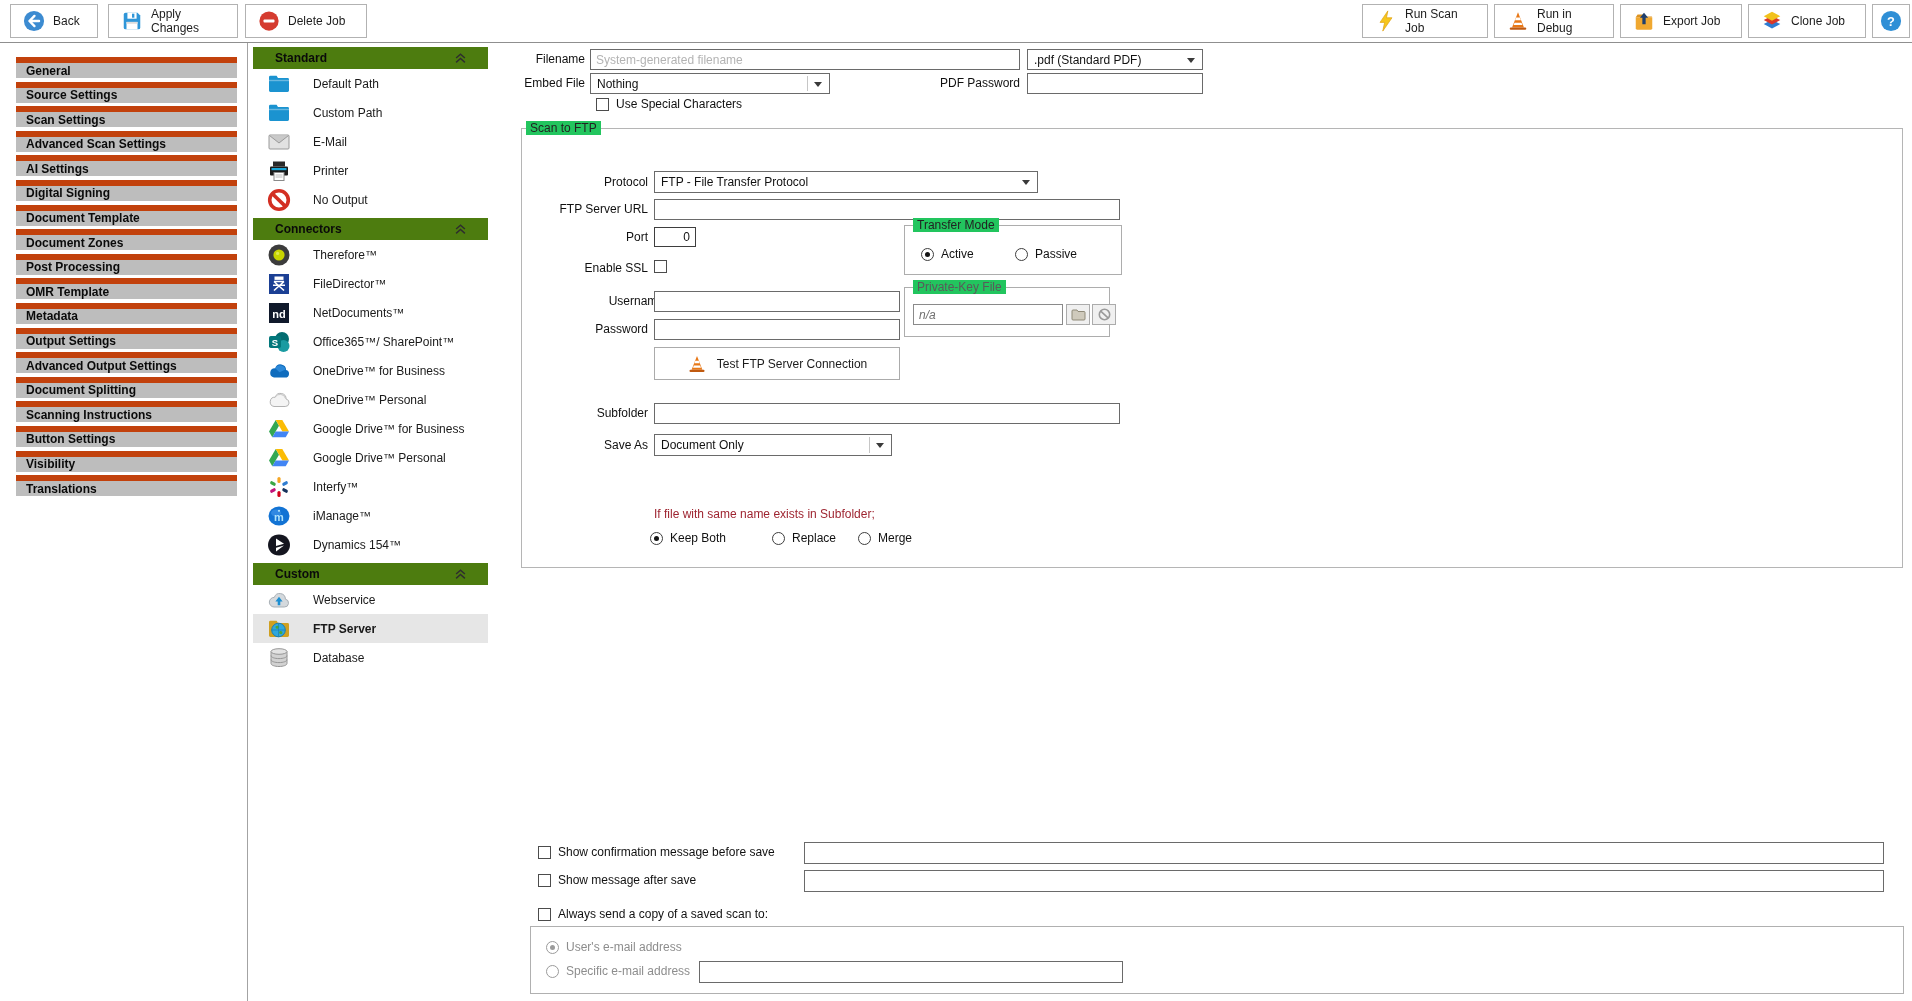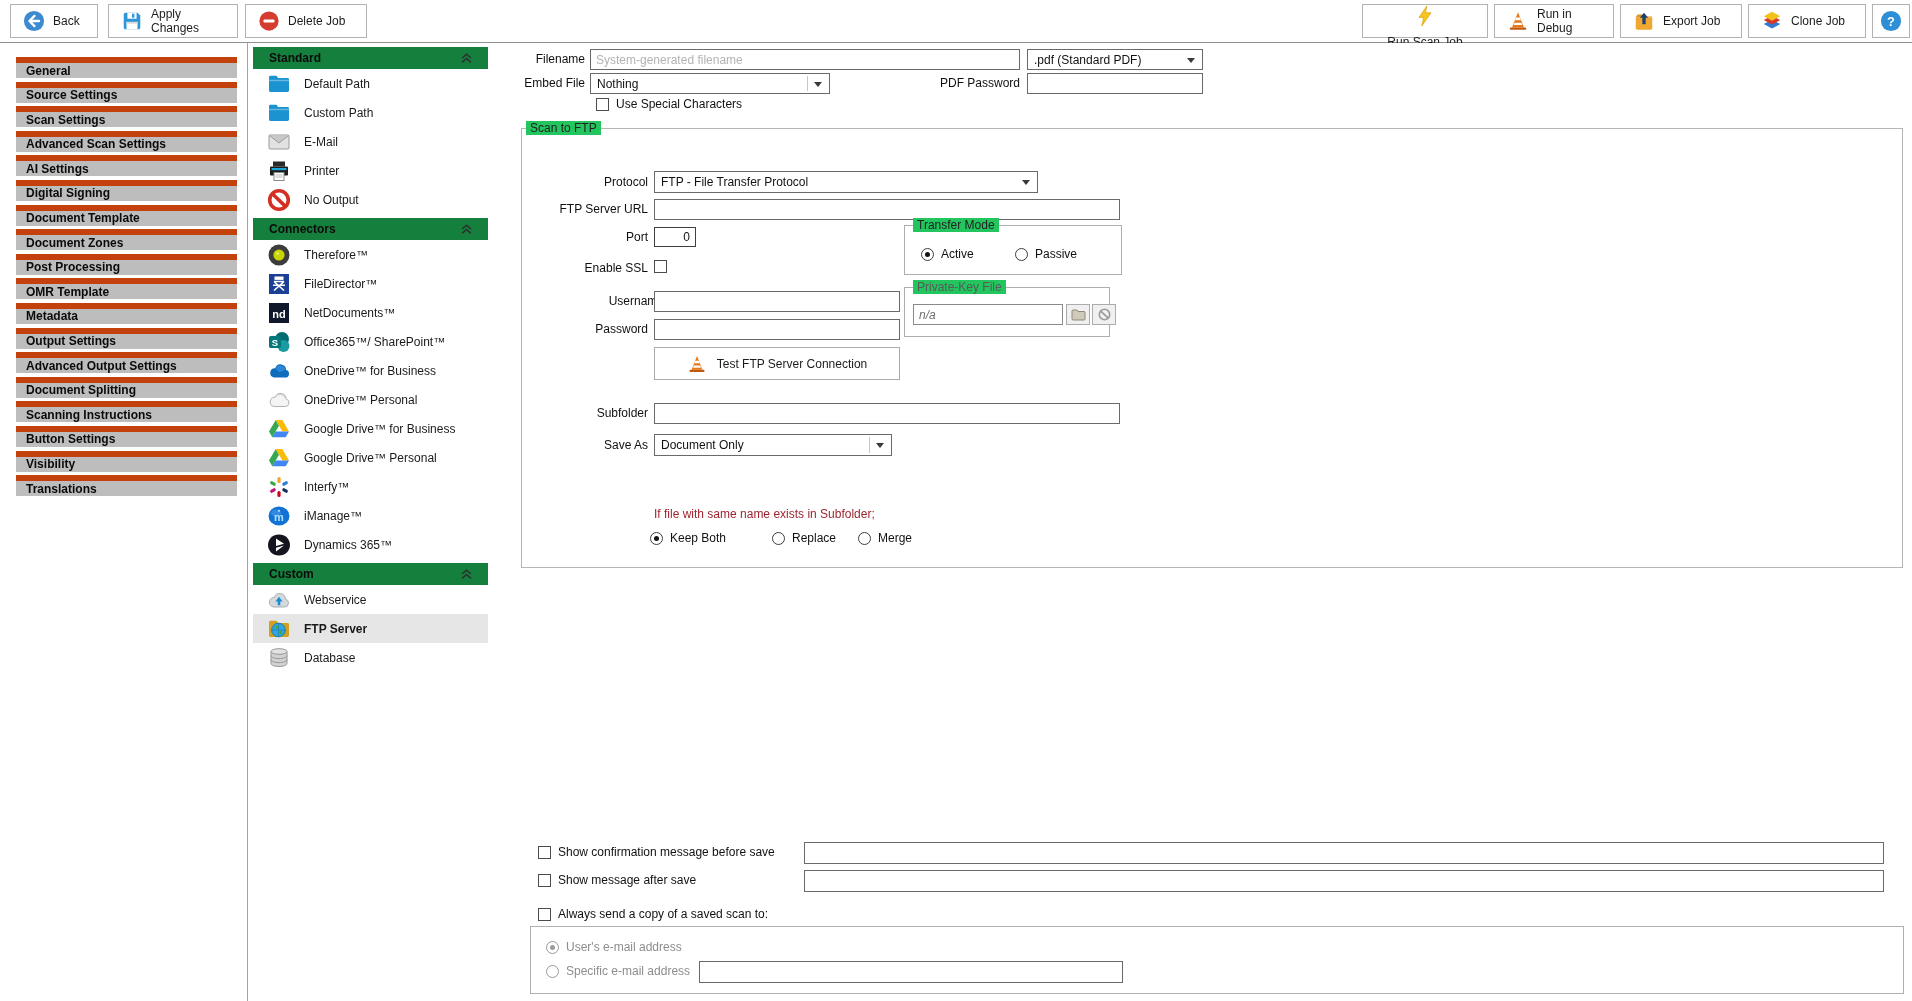--- a/index.html
+++ b/index.html
@@ -10,23 +10,23 @@
   .toolbar{position:absolute;left:0;top:0;width:1912px;height:43px;background:#fff;border-bottom:1px solid #8f8f8f;box-sizing:border-box;}
   .tb-btn{position:absolute;top:4px;height:34px;background:#fff;border:1px solid #b2b2b2;display:flex;align-items:center;gap:8px;padding:0 12px;box-sizing:border-box;color:#1c1c1c;cursor:default;}
   .tb-ic{width:22px;height:22px;flex:0 0 22px;}
   
   .sidebar{position:absolute;left:16px;top:57px;width:221px;}
   .side-item{height:21px;margin-bottom:3.6px;background:#bdbdbd;border-top:6px solid #c2410c;
              display:flex;align-items:center;padding-left:10px;font-weight:bold;color:#0a0a0a;box-sizing:border-box;}
   
   .palette{position:absolute;left:247px;top:43px;width:247px;bottom:0;background:#fff;
            border-left:1px solid #a3a3a3;border-right:1px solid #a3a3a3;box-sizing:border-box;}
-  .pal-header{height:22px;background:#15803d;margin:4px 5px 0 5px;display:flex;align-items:center;justify-content:space-between;
-              padding:0 16px;font-weight:bold;color:#0a0a0a;}
-  .pal-item{height:29px;margin:0 5px;display:flex;align-items:center;gap:13px;padding-left:14px;color:#1a1a1a;}
+  .pal-header{height:22px;background:#4d7c0f;margin:4px 5px 0 5px;display:flex;align-items:center;justify-content:space-between;
+              padding:0 22px;font-weight:bold;color:#0a0a0a;}
+  .pal-item{height:29px;margin:0 5px;display:flex;align-items:center;gap:22px;padding-left:14px;color:#1a1a1a;}
   .pal-item.selected{background:#e6e6e6;font-weight:bold;}
   .pal-icon{width:24px;height:24px;flex:0 0 24px;}
   .chev{width:11px;height:11px;}
   
   .main{position:absolute;left:493px;top:43px;width:1419px;bottom:0;background:#fff;}
   .lbl{position:absolute;text-align:right;color:#101010;white-space:nowrap;}
   .inp{position:absolute;border:1px solid #6a6a6a;background:#fff;box-sizing:border-box;
        font:12px "Liberation Sans",sans-serif;padding:0 5px;color:#111;outline:none;}
   .inp::placeholder{color:#b3b3b3;opacity:1;}
   .dd{position:absolute;border:1px solid #6a6a6a;background:#fff;box-sizing:border-box;display:flex;align-items:center;
@@ -68,21 +68,21 @@
     <span>Apply Changes</span>
   </div>
   <div class="tb-btn" style="left:245px;width:122px;">
     <svg class="tb-ic" viewBox="0 0 24 24">
         <circle cx="12" cy="12" r="10.5" fill="#d53c30"></circle>
         <rect x="6" y="10.4" width="12" height="3.2" rx="1" fill="#fff"></rect>
       </svg>
     <span>Delete Job</span>
   </div>
 
-  <div class="tb-btn" style="right:424px;width:126px;flex-direction:column;">
+  <div class="tb-btn" style="right:424px;width:126px;">
     <svg class="tb-ic" viewBox="0 0 24 24">
         <path d="M14 1L5.5 13.5h5L8.5 23l10-14.5h-6z" fill="#f6c61c" stroke="#dfa112" stroke-width="0.8"></path>
       </svg>
     <span>Run Scan Job</span>
   </div>
   <div class="tb-btn" style="right:298px;width:120px;">
     <svg class="tb-ic" viewBox="0 0 24 24">
         <path d="M12 2.5L18.5 19h-13z" fill="#e87817"></path>
         <path d="M9.9 8.2h4.2l1.1 3H8.8z" fill="#fff"></path>
         <path d="M8.2 13.8h7.6l1 2.6H7.2z" fill="#fff"></path>
@@ -279,21 +279,21 @@
         <circle cx="12" cy="6.8" r="1.1" fill="#aee2fb"></circle>
         <text x="12" y="17" text-anchor="middle" font-size="11" font-weight="bold" fill="#aee2fb" font-family="Liberation Sans, sans-serif">m</text>
       </svg>
     <span>iManage™</span>
   </div>
   <div class="pal-item">
     <svg class="pal-icon" viewBox="0 0 24 24">
         <path d="M12 1.5c6.5 0 11 4.7 11 10.5S18.5 22.5 12 22.5 1 17.8 1 12 5.5 1.5 12 1.5z" fill="#14151f"></path>
         <path d="M9 5.5l8 5.2-8 2.2zM9 14.8l8-2.2-8 5.9z" fill="#fff"></path>
       </svg>
-    <span>Dynamics 365™</span>
+    <span>Dynamics 154™</span>
   </div>
 
   <div class="pal-header">
     <span>Custom</span>
     <svg class="chev" viewBox="0 0 10 10">
         <path d="M1 4.5L5 1l4 3.5M1 8.5L5 5l4 3.5" stroke="#2e2e2e" fill="none" stroke-width="1.3"></path>
       </svg>
   </div>
   <div class="pal-item">
     <svg class="pal-icon" viewBox="0 0 24 24">

